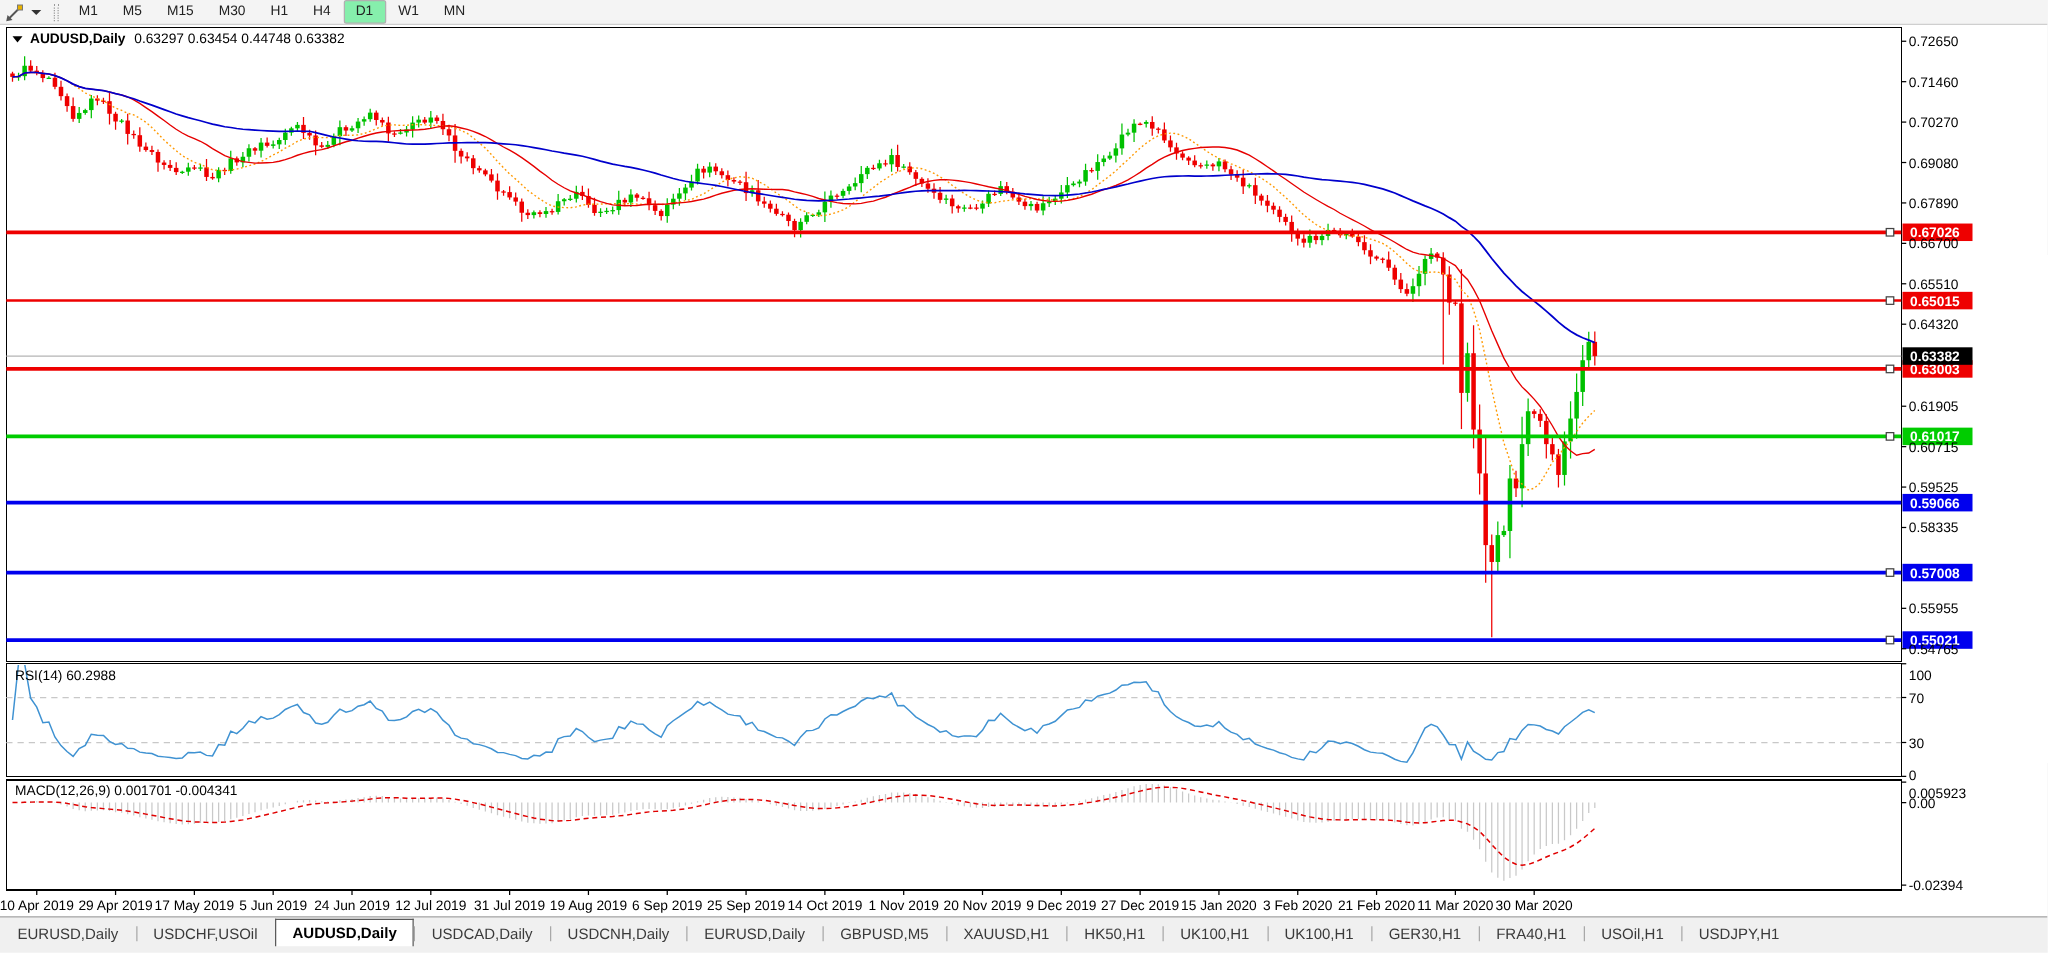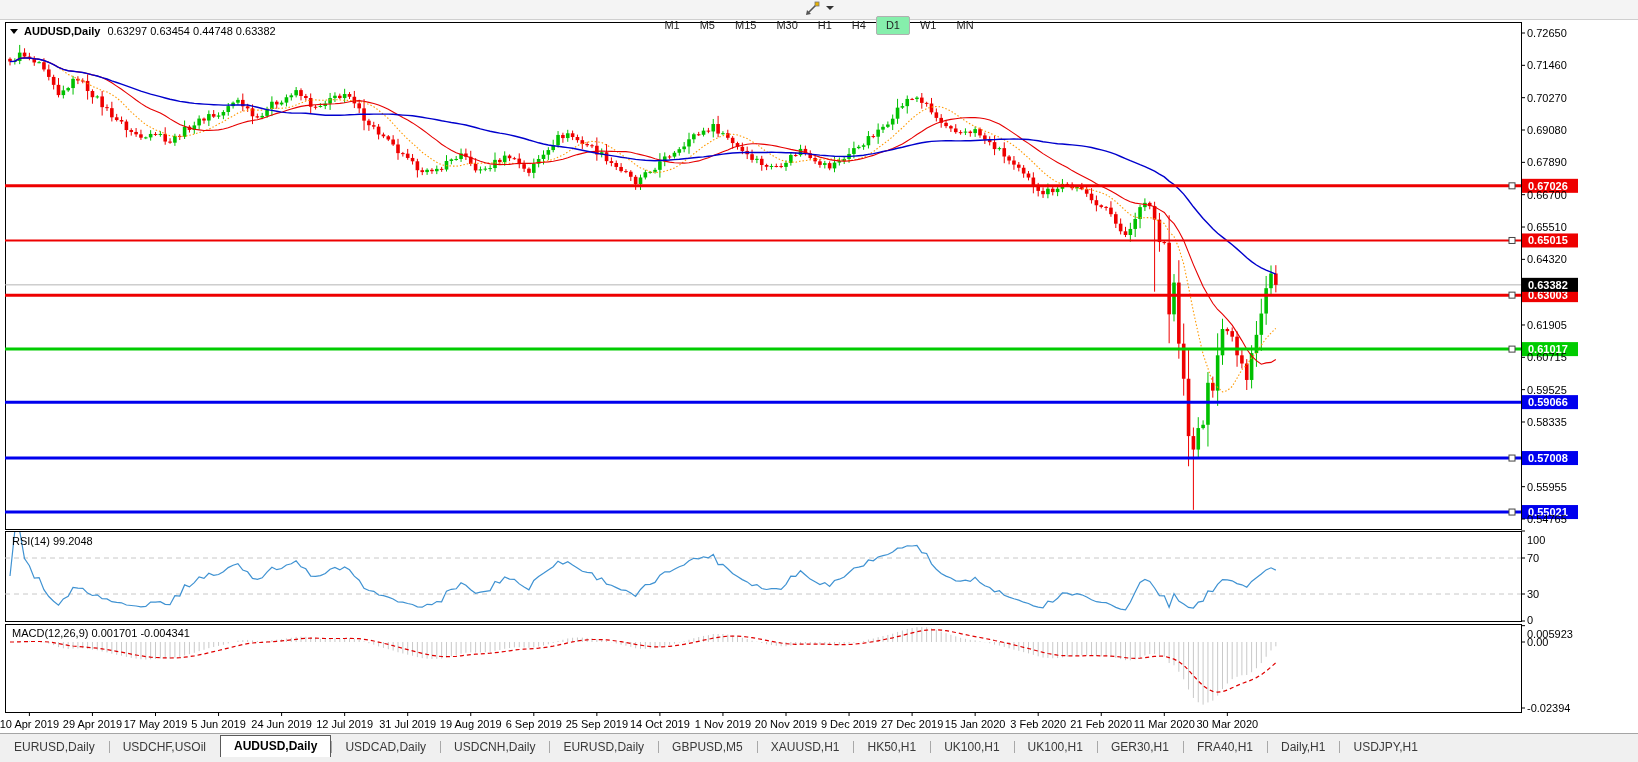--- a/index.html
+++ b/index.html
@@ -1,21 +1,21 @@
 <!DOCTYPE html>
 <html><head>
 <meta charset="utf-8">
 <style>
   html,body{margin:0;padding:0;background:#f0f0f0;width:1638px;height:762px;overflow:hidden;
             font-family:"Liberation Sans",sans-serif;-webkit-font-smoothing:none;}
   #app{position:relative;width:1638px;height:762px;background:#fff;}
 
   
   #toolbar{position:absolute;left:0;top:0;width:1638px;height:19px;background:#f4f4f4;
-           border-bottom:1px solid #cfcfcf;display:flex;align-items:center;z-index:5;flex-direction:column;}
+           border-bottom:1px solid #cfcfcf;display:flex;align-items:center;z-index:5;}
   .tool-left{display:flex;align-items:center;padding:0 4px;}
   .caret-down{width:0;height:0;border-left:4px solid transparent;border-right:4px solid transparent;
               border-top:4px solid #333;margin-left:5px;}
   .grip{height:14px;border-left:1px dotted #9a9a9a;border-right:1px dotted #9a9a9a;width:2px;margin:0 6px;}
   .tf-btn{font-size:11px;color:#222;padding:1px 9px;height:15px;line-height:15px;
           border:1px solid transparent;border-radius:2px;cursor:default;}
   .tf-btn.active{background:#86efac;border:1px solid #b0b0b0;}
 
   
   #chartwin{position:absolute;left:0;top:20px;width:1638px;height:713px;background:#fff;}
@@ -1015,35 +1015,35 @@
           <text x="1164.3" y="728" text-anchor="middle" font-size="11px" fill="#000" font-family="Liberation Sans, sans-serif">11 Mar 2020</text>
           <line x1="1227.35" y1="712" x2="1227.35" y2="716" stroke="#000" stroke-width="1"></line>
           <text x="1227.35" y="728" text-anchor="middle" font-size="11px" fill="#000" font-family="Liberation Sans, sans-serif">30 Mar 2020</text>
         </g>
       </svg>
     <div id="chart-title">
       <span class="menu-caret"></span>
       <b>AUDUSD,Daily</b>
       <span>0.63297 0.63454 0.44748 0.63382</span>
     </div>
-    <div id="rsi-label">RSI(14) 99.2048</div>
+    <div id="rsi-label">RSI(14) 60.2988</div>
     <div id="macd-label">MACD(12,26,9) 0.001701 -0.004341</div>
   </div>
 
   <div id="tabbar">
       <div class="chart-tab">EURUSD,Daily</div>
       <div class="chart-tab">USDCHF,USOil</div>
       <div class="chart-tab active">AUDUSD,Daily</div>
       <div class="chart-tab">USDCAD,Daily</div>
       <div class="chart-tab">USDCNH,Daily</div>
       <div class="chart-tab">EURUSD,Daily</div>
       <div class="chart-tab">GBPUSD,M5</div>
       <div class="chart-tab">XAUUSD,H1</div>
       <div class="chart-tab">HK50,H1</div>
       <div class="chart-tab">UK100,H1</div>
       <div class="chart-tab">UK100,H1</div>
       <div class="chart-tab">GER30,H1</div>
       <div class="chart-tab">FRA40,H1</div>
-      <div class="chart-tab">Daily,H1</div>
+      <div class="chart-tab">USOil,H1</div>
       <div class="chart-tab">USDJPY,H1</div>
     </div>
   <div id="status-strip"></div>
 </div>
 
 </body></html>

